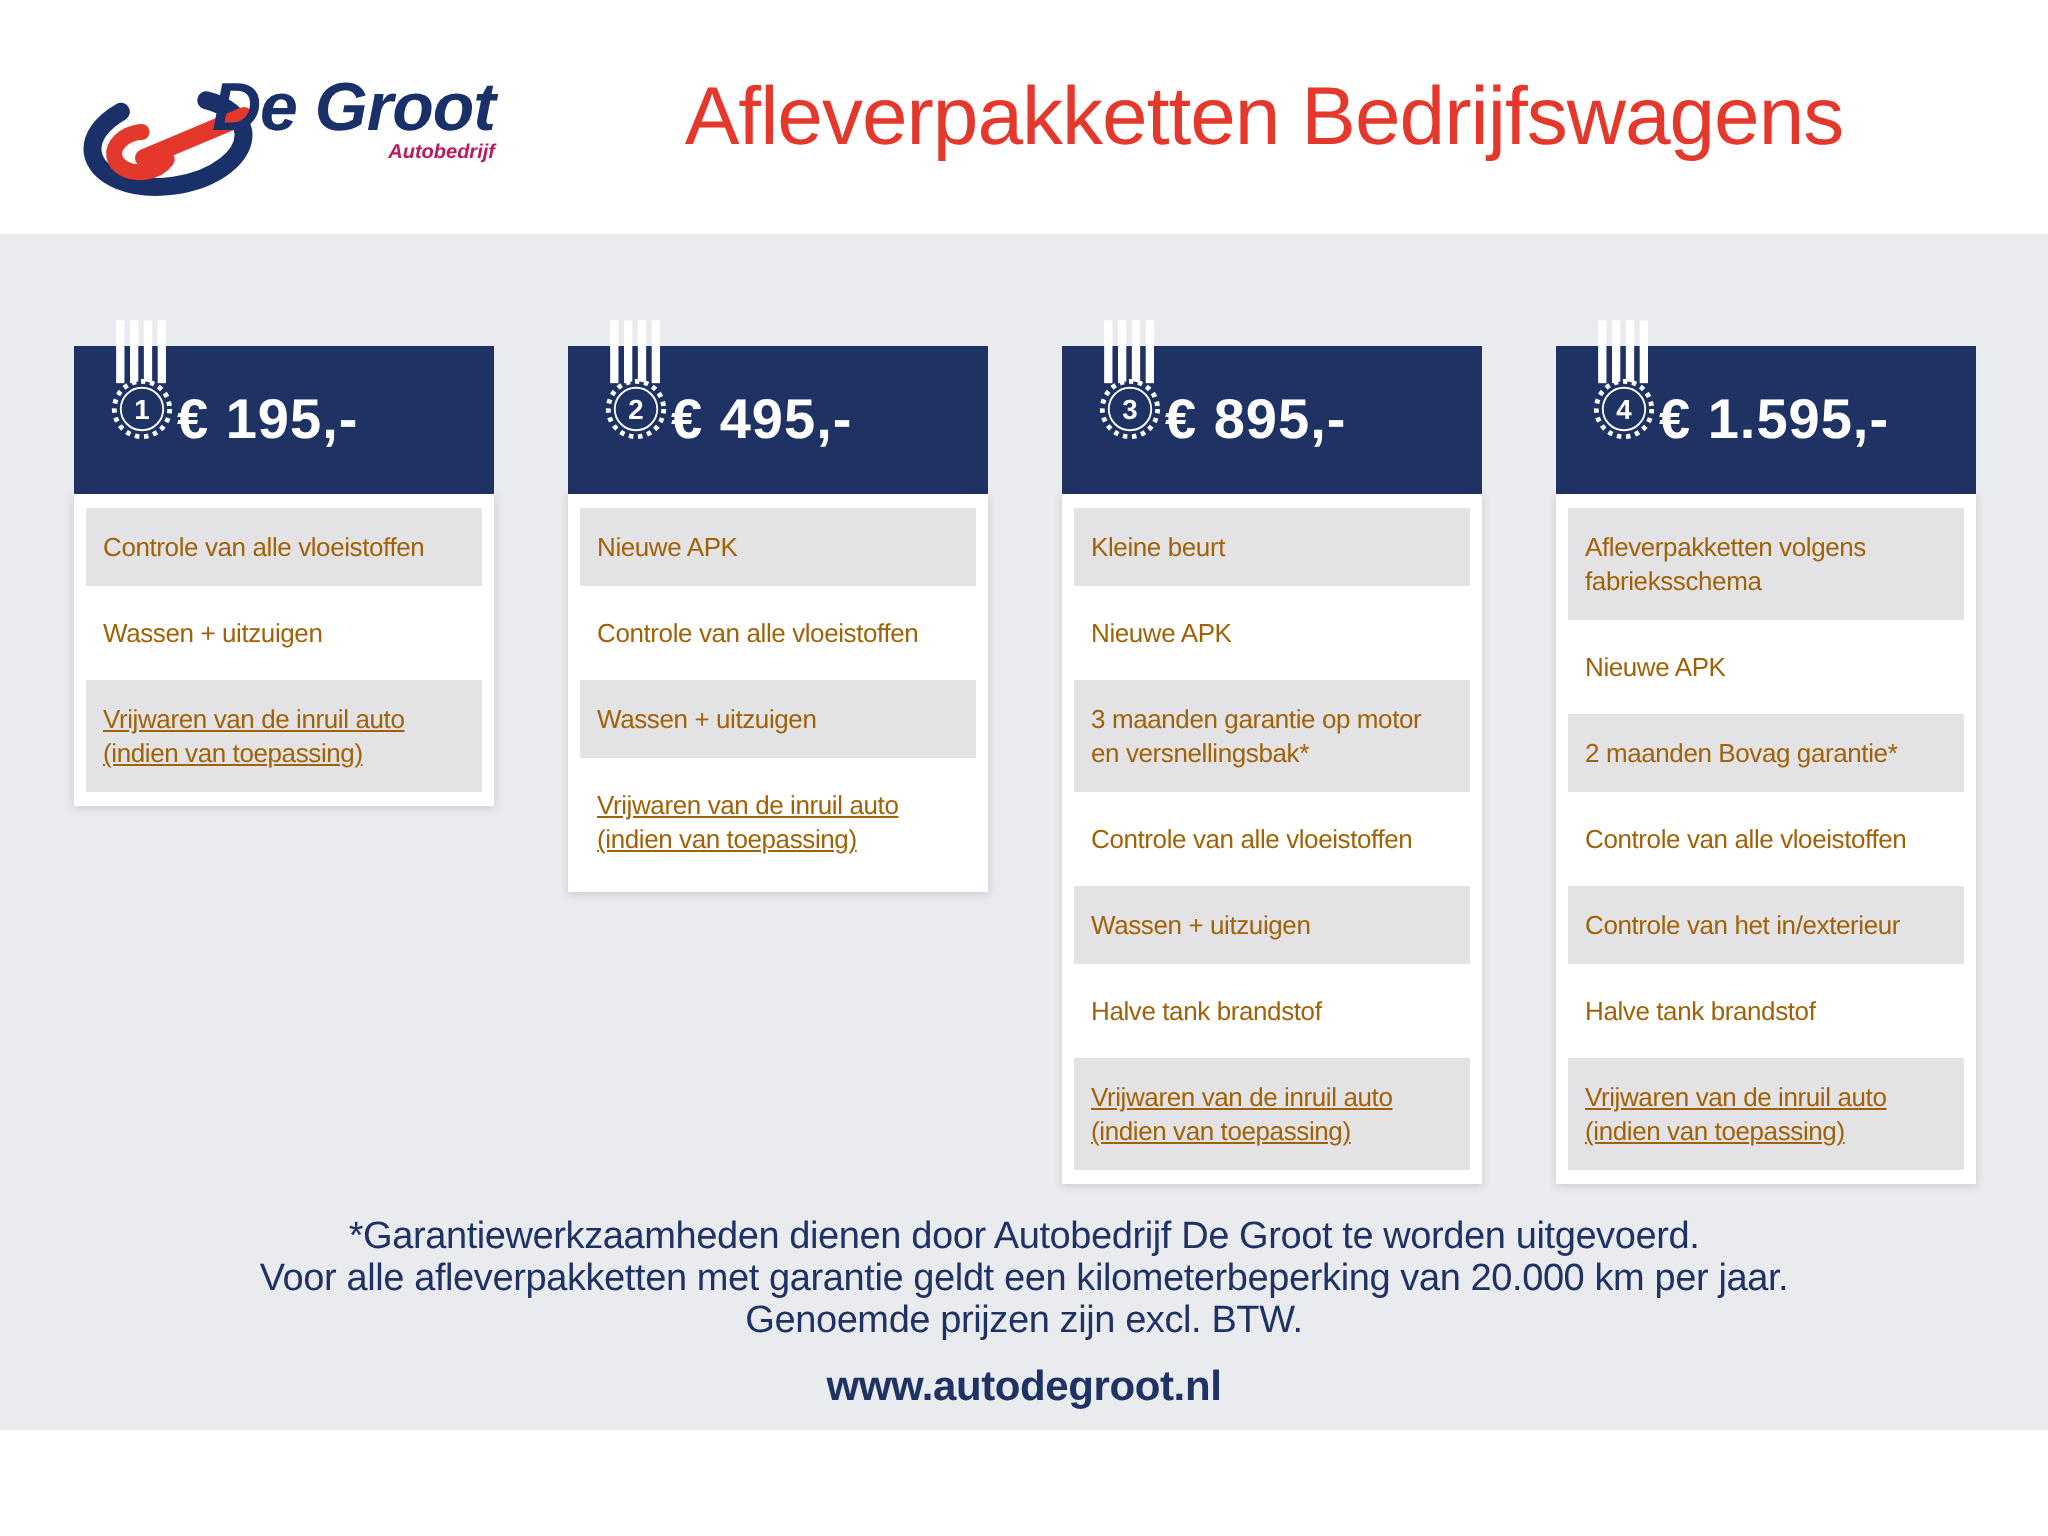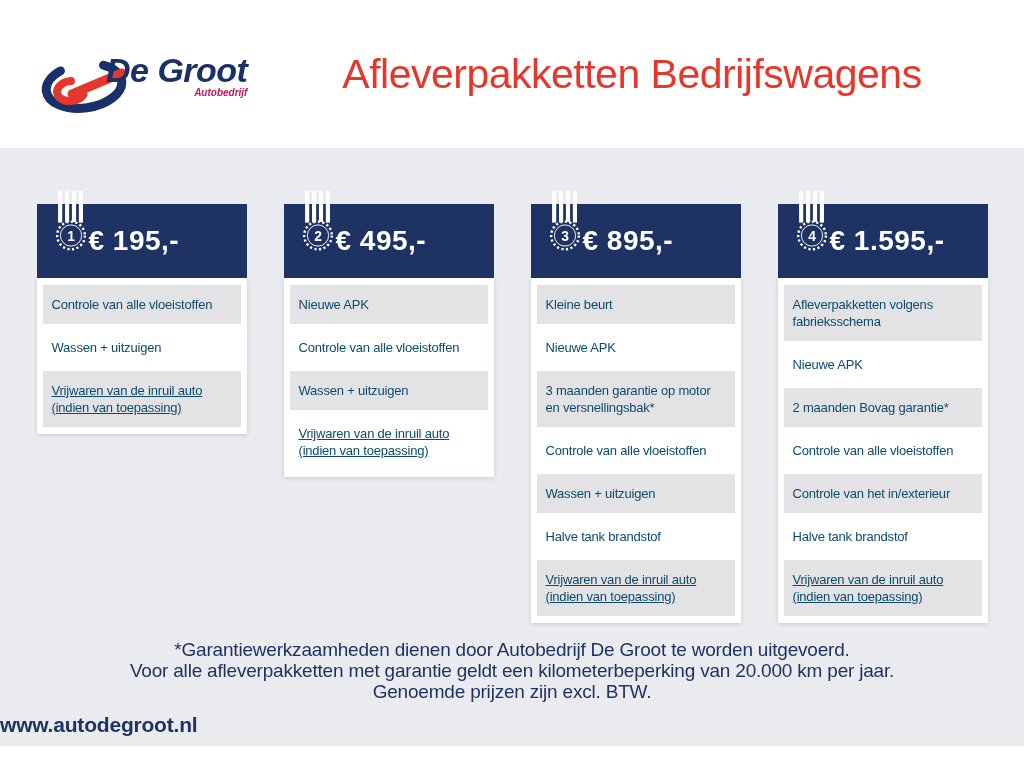--- a/index.html
+++ b/index.html
@@ -2,50 +2,50 @@
 <html><head>
 <meta charset="utf-8">
 <style>
   * { margin:0; padding:0; box-sizing:border-box; }
   html,body { width:1024px; height:768px; overflow:hidden; background:#ffffff;
               font-family:"Liberation Sans", sans-serif; }
 
   .page { width:1024px; height:768px; background:#ffffff; }
 
   
-  .topbar { height:148px; display:flex; align-items:center; background:#ffffff; }
+  .topbar { height:117px; display:flex; align-items:center; background:#ffffff; }
   .logo { display:flex; align-items:center; margin-left:40px; width:230px; flex:0 0 auto; }
   .logo-mark { width:92px; height:64px; flex:0 0 auto; margin-top:16px; margin-right:-26px; }
   .logo-text { display:flex; flex-direction:column; align-items:flex-end; }
   .logo-name { font-size:34px; font-weight:bold; font-style:italic; color:#1a3068; letter-spacing:-0.5px; white-space:nowrap; }
   .logo-sub  { font-size:10px; font-weight:bold; font-style:italic; color:#be185d; margin-top:-3px; }
   .page-title { flex:1; text-align:center; color:#e5382d; font-size:41px; font-weight:normal;
                 letter-spacing:-0.5px; padding-right:30px; white-space:nowrap; }
 
   
   .band { height:598px; background:#e9ebee; padding-top:56px; }
 
   .columns { display:flex; justify-content:center; align-items:flex-start; gap:37px; }
   .package { width:210px; flex:0 0 auto; }
 
   .pkg-header { position:relative; height:74px; background:#1f3264; display:flex; align-items:center; }
   .medal { position:absolute; left:10px; top:-13px; }
   .price { flex:1; text-align:left; color:#ffffff; font-size:28px; font-weight:bold;
            padding-left:52px; letter-spacing:0.5px; white-space:nowrap; }
 
   .card { background:#ffffff; padding:7px 6px; box-shadow:0 1px 4px rgba(40,50,70,0.18); }
-  .row { font-size:13px; line-height:17px; letter-spacing:-0.2px; color:#0c4a6e;
+  .row { font-size:13px; line-height:17px; letter-spacing:-0.2px; color:#a16207;
          padding:11px 9px; margin-bottom:4px; background:#ffffff; }
   .row:last-child { margin-bottom:0;text-decoration:underline; }
   .row.gray { background:#e3e3e6; }
 
   
   .notes { margin-top:16px; text-align:center; color:#1f3264; font-size:19px; line-height:21px;
            letter-spacing:-0.2px; }
-  .site { margin-top:11px; color:#1f3264; font-size:21px; font-weight:bold;
+  .site { margin-top:11px; text-align:center; color:#1f3264; font-size:21px; font-weight:bold;
           letter-spacing:-0.2px; text-decoration:none; display:block; }
 
   .bottom-strip { height:22px; background:#ffffff; }
 </style>
 </head>
 <body>
 
 <div class="page">
 
   <header class="topbar">

